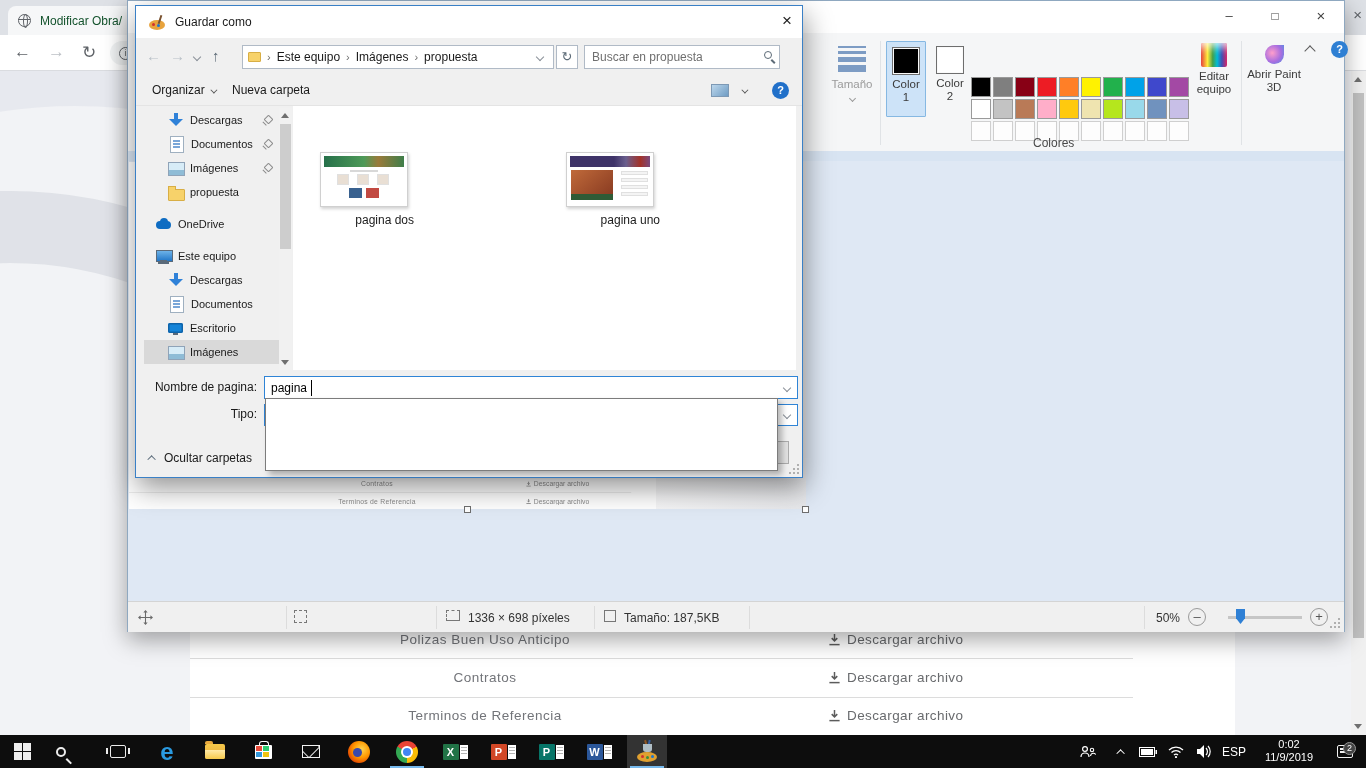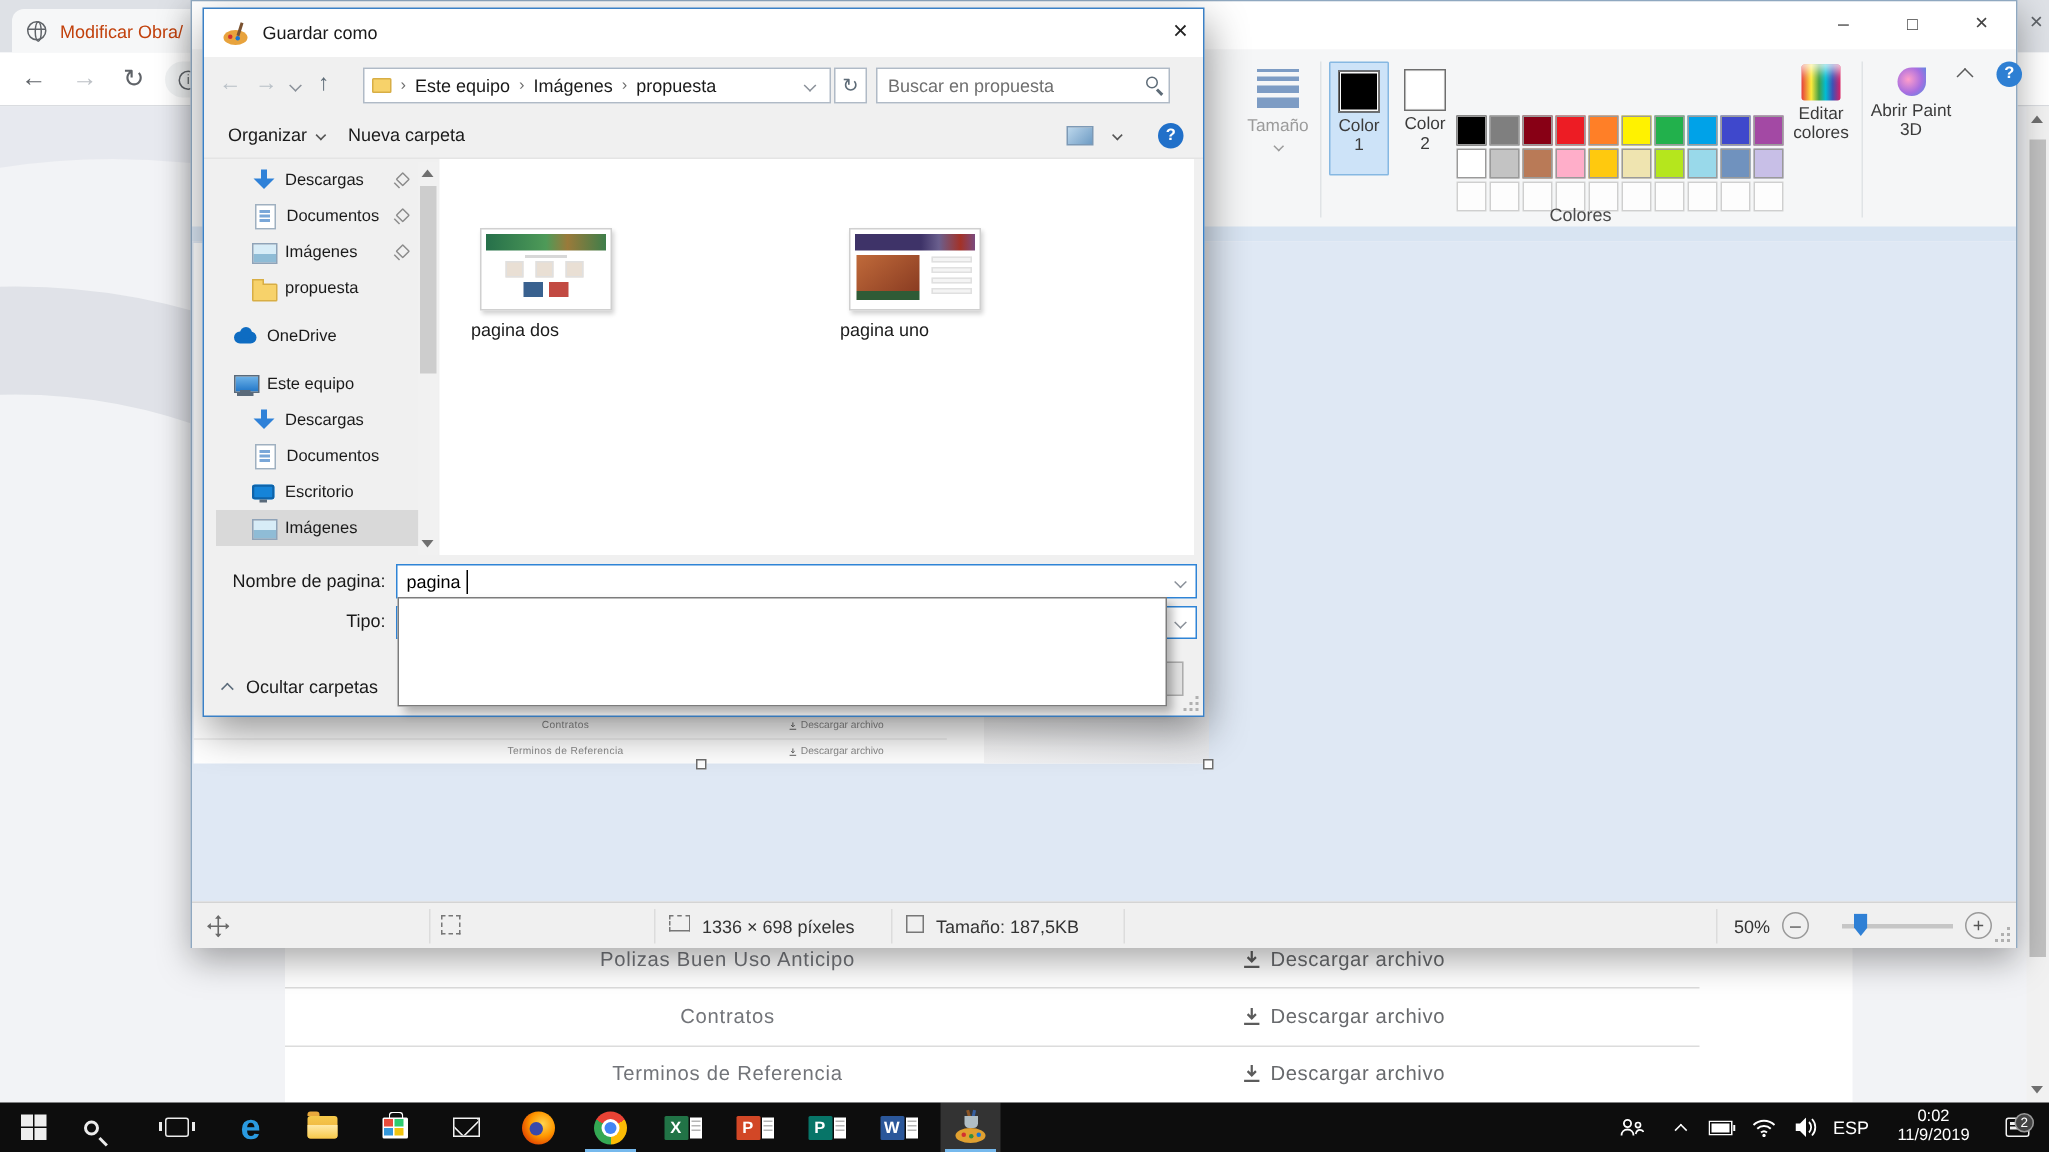--- a/index.html
+++ b/index.html
@@ -7,21 +7,21 @@
 body{position:relative;background:#f3f4f6}
 .abs{position:absolute}
 
 
 #browser{position:absolute;inset:0}
 .br-tabbar{position:absolute;left:0;top:0;width:1366px;height:35px;background:#dee1e6}
 .br-tab{position:absolute;left:8px;top:6px;width:240px;height:29px;background:#f6f7f8;border-radius:8px 8px 0 0;display:flex;align-items:center;padding:0 10px}
 .globe{width:13px;height:13px;border:1.5px solid #5f6368;border-radius:50%;position:relative;flex:none}
 .globe::before{content:'';position:absolute;left:4px;top:-1px;width:3px;height:12px;border:1px solid #5f6368;border-radius:50%}
 .globe::after{content:'';position:absolute;left:-1px;top:4px;width:12px;height:1px;background:#5f6368}
-.br-tab-title{font-size:12px;color:#c2410c;margin-left:9px;white-space:nowrap}
+.br-tab-title{font-size:12px;color:#14532d;margin-left:9px;white-space:nowrap}
 .br-close{position:absolute;right:4px;top:6px;font-size:15px;color:#5f6368}
 .br-navbar{position:absolute;left:0;top:35px;width:1366px;height:36px;background:#fff;border-bottom:1px solid #dadce0}
 .nav-ic{position:absolute;top:7px;font-size:17px;color:#5f6368}
 .nav-ic.dis{color:#bdc1c6}
 .br-pill{position:absolute;left:110px;top:6px;width:60px;height:24px;border-radius:12px;background:#f1f3f4;display:flex;align-items:center;padding-left:9px}
 .info-i{width:13px;height:13px;border:1.3px solid #5f6368;border-radius:50%;font-size:9px;color:#5f6368;text-align:center;line-height:11px}
 .br-content{position:absolute;left:0;top:71px;width:1366px;height:664px;background:#f2f3f6;overflow:hidden}
 .sw{position:absolute;border-radius:50%}
 .sw1{left:-430px;top:120px;width:880px;height:880px;border:72px solid rgba(206,210,218,.5)}
 .sw2{left:-500px;top:-60px;width:1150px;height:1150px;border:95px solid rgba(216,220,228,.42)}
@@ -120,21 +120,21 @@
 .icn-computer::before{content:'';position:absolute;left:0;top:2px;width:15px;height:10px;border:1.5px solid #5a6a7a;background:linear-gradient(#6db2e8,#2277c8)}
 .icn-computer::after{content:'';position:absolute;left:4px;top:12px;width:7px;height:2px;background:#5a6a7a;box-shadow:-2px 2px 0 0 #5a6a7a,2px 2px 0 0 #5a6a7a}
 .icn-desktop::before{content:'';position:absolute;left:0;top:3px;width:15px;height:10px;border-radius:2px;background:#1584d8;box-shadow:inset 0 0 0 1.5px #0f63a8}
 .icn-desktop::after{content:'';position:absolute;left:5px;top:13px;width:5px;height:2px;background:#5a6a7a}
 .pin{position:relative;width:11px;height:11px;margin-left:auto;flex:none}
 .pin::before{content:'';position:absolute;right:1px;top:1px;width:5px;height:5px;border:1.3px solid #8c8c8c;border-radius:1px;transform:rotate(45deg)}
 .pin::after{content:'';position:absolute;left:0;bottom:1px;width:5px;height:1.3px;background:#8c8c8c;transform:rotate(45deg)}
 #sb-scroll{position:absolute;left:143px;top:102px;width:13px;height:262px;background:#f1f1f1}
 #sb-scroll .thumb{position:absolute;left:1px;top:16px;width:11px;height:125px;background:#cdcdcd}
 #filearea{position:absolute;left:157px;top:100px;width:503px;height:264px;background:#fff}
-.file-item{position:absolute;width:100px;text-align:left}
+.file-item{position:absolute;width:100px;text-align:right}
 .thumb-box{width:88px;height:55px;margin:0 auto;background:#fff;border:1px solid #d0d0d0;box-shadow:1px 2px 3px rgba(0,0,0,.18);position:relative;overflow:hidden}
 .file-name{font-size:12px;color:#1b1b1b;margin-top:6px}
 .tb-bar{position:absolute;left:3px;right:3px;top:3px;height:11px}
 .t-dos .tb-bar{background:linear-gradient(90deg,#26704a,#4e9a58 50%,#9a7a3a 68%,#3e7e4a)}
 .t-dos .ln{position:absolute;left:29px;top:17px;width:28px;height:2px;background:#d8d8d8}
 .t-dos .p{position:absolute;top:21px;width:12px;height:11px;background:#e9dfd4;border:1px solid #e0e0e0}
 .t-dos .p4{position:absolute;top:35px;left:28px;width:13px;height:10px;background:#39618f}
 .t-dos .p5{position:absolute;top:35px;left:45px;width:13px;height:10px;background:#c24a42}
 .t-tres .tb-bar{background:linear-gradient(90deg,#3f8f3f,#7ab648 60%,#c8a04a 80%,#4e9a45)}
 .t-tres .tl{position:absolute;left:8px;width:30px;height:2px;background:#cfcfcf}
@@ -319,21 +319,21 @@
         <div class="pal-cell pal-empty" style="left: 66px; top: 44px;"></div>
         <div class="pal-cell pal-empty" style="left: 88px; top: 44px;"></div>
         <div class="pal-cell pal-empty" style="left: 110px; top: 44px;"></div>
         <div class="pal-cell pal-empty" style="left: 132px; top: 44px;"></div>
         <div class="pal-cell pal-empty" style="left: 154px; top: 44px;"></div>
         <div class="pal-cell pal-empty" style="left: 176px; top: 44px;"></div>
         <div class="pal-cell pal-empty" style="left: 198px; top: 44px;"></div>
       </div>
     <div class="rb-btn" style="left:1063px;top:10px;width:46px">
       <div class="rainbow"></div>
-      <span>Editar colores</span>
+      <span>Editar equipo</span>
     </div>
     <div class="rb-sep" style="left:1113px"></div>
     <div class="rb-btn" style="left:1119px;top:10px;width:54px">
       <div class="droplet"></div>
       <span>Abrir Paint 3D</span>
     </div>
     <div class="grp-label" style="left:905px">Colores</div>
     <div class="rb-chev" style="left:1178px;top:14px;transform:rotate(-135deg)"></div>
     <div class="help-circle" style="left:1203px;top:8px">?</div>
   </div>

